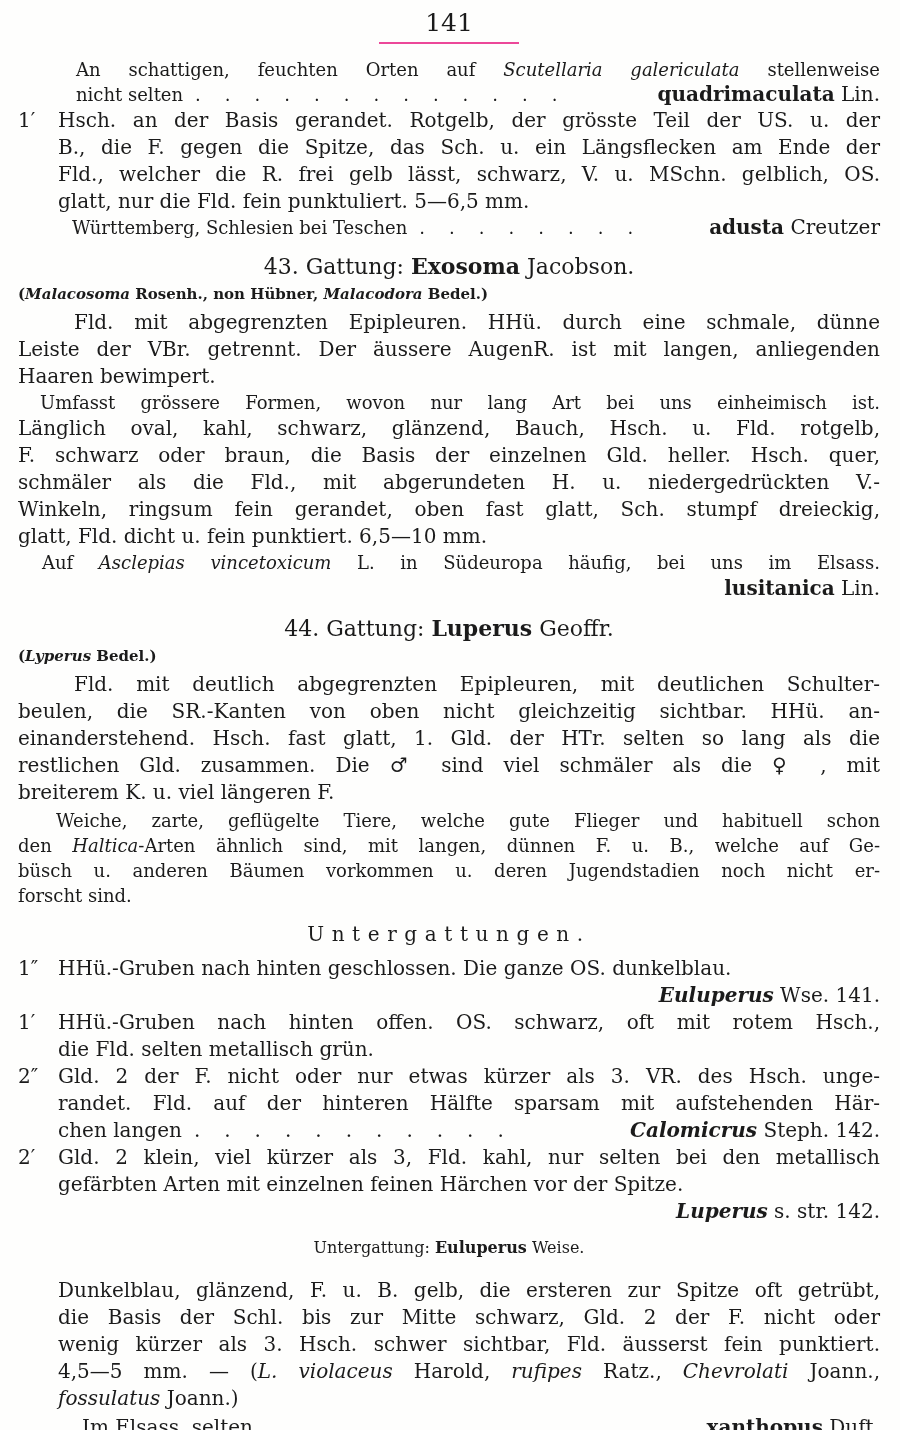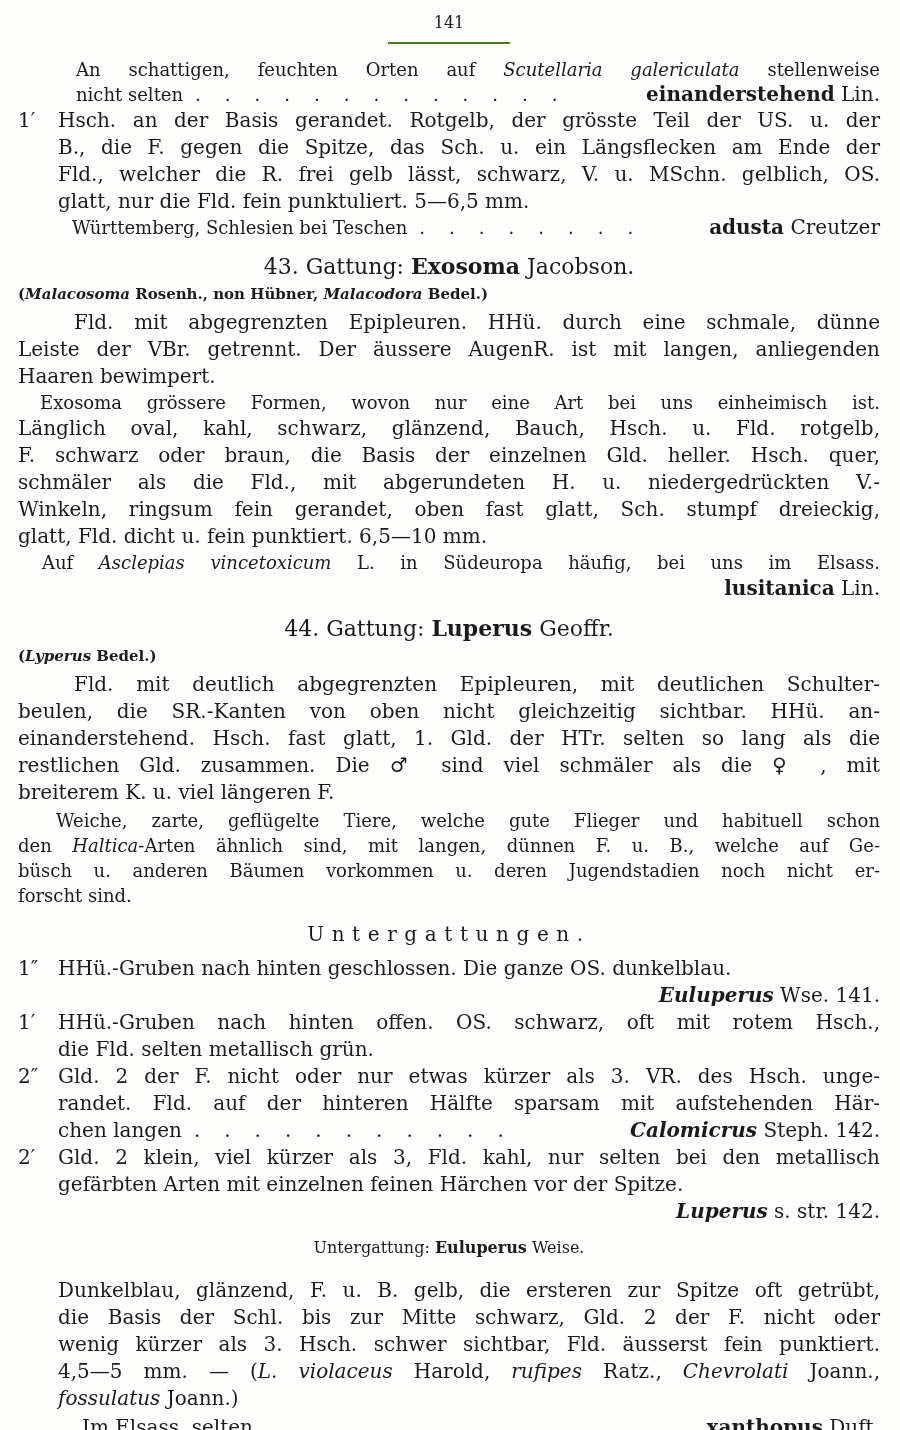--- a/index.html
+++ b/index.html
@@ -3,21 +3,21 @@
 <meta charset="utf-8">
 <style>
   html,body{margin:0;padding:0;background:#e8e8e4;}
   .page{
     width:900px;height:1430px;box-sizing:border-box;margin:0 auto;
     background:#fefefd;color:#1b1b1b;
     font-family:"DejaVu Serif","Liberation Serif",serif;
     padding:8px 20px 0 18px;overflow:hidden;
   }
   .pagehead{text-align:center;margin-bottom:13px;}
-  .pagenum{display:inline-block;font-size:16px;line-height:30px;padding:0 46px 4px;border-bottom:2px solid #4d7c0f;}
+  .pagenum{display:inline-block;font-size:25px;line-height:30px;padding:0 46px 4px;border-bottom:2px solid #ec4899;}
   .full{font-size:20px;line-height:27px;}
   .petit{font-size:18px;line-height:25px;}
   .line{text-align:justify;text-align-last:justify;}
   .line.last{text-align-last:left;}
   .leader{display:flex;align-items:center;text-align:left;}
   .lt{flex:none;}
   .dots{flex:1;min-width:0;overflow:hidden;white-space:nowrap;letter-spacing:24px;padding:0 2px 0 12px;}
   .res{flex:none;white-space:nowrap;font-size:20px;}
   .rline{text-align:right;text-align-last:right;}
   .i{font-style:italic;}
@@ -45,21 +45,21 @@
 
   <div class="pagehead">
     <span class="pagenum">141</span>
   </div>
 
   <div class="blk-a petit">
     <div class="line"><span>An schattigen, feuchten Orten auf </span><span class="i">Scutellaria galericulata</span><span> stellenweise</span></div>
     <div class="leader">
       <span class="lt">nicht selten</span>
       <span class="dots">.............</span>
-      <span class="res"><span class="b">einanderstehend</span><span> Lin.</span></span>
+      <span class="res"><span class="b">quadrimaculata</span><span> Lin.</span></span>
     </div>
   </div>
 
   <div class="key full">
     <span class="marker">1′</span>
     <div class="line">Hsch. an der Basis gerandet. Rotgelb, der grösste Teil der US. u. der</div>
     <div class="line">B., die F. gegen die Spitze, das Sch. u. ein Längsflecken am Ende der</div>
     <div class="line">Fld., welcher die R. frei gelb lässt, schwarz, V. u. MSchn. gelblich, OS.</div>
     <div class="line last">glatt, nur die Fld. fein punktuliert. 5—6,5 mm.</div>
     <div class="leader petit">
@@ -72,21 +72,21 @@
   <div class="h-gat"><span>43. Gattung: </span><span class="b">Exosoma</span><span> Jacobson.</span></div>
   <div class="h-sub"><span>(</span><span class="i">Malacosoma</span><span> Rosenh., non Hübner, </span><span class="i">Malacodora</span><span> Bedel.)</span></div>
 
   <div class="full">
     <div class="line ind56">Fld. mit abgegrenzten Epipleuren. HHü. durch eine schmale, dünne</div>
     <div class="line">Leiste der VBr. getrennt. Der äussere AugenR. ist mit langen, anliegenden</div>
     <div class="line last">Haaren bewimpert.</div>
   </div>
 
   <div class="petit">
-    <div class="line ind22">Exosoma grössere Formen, wovon nur eine Art bei uns einheimisch ist.</div>
+    <div class="line ind22">Umfasst grössere Formen, wovon nur lang Art bei uns einheimisch ist.</div>
   </div>
 
   <div class="full">
     <div class="line">Länglich oval, kahl, schwarz, glänzend, Bauch, Hsch. u. Fld. rotgelb,</div>
     <div class="line">F. schwarz oder braun, die Basis der einzelnen Gld. heller. Hsch. quer,</div>
     <div class="line">schmäler als die Fld., mit abgerundeten H. u. niedergedrückten V.-</div>
     <div class="line">Winkeln, ringsum fein gerandet, oben fast glatt, Sch. stumpf dreieckig,</div>
     <div class="line last">glatt, Fld. dicht u. fein punktiert. 6,5—10 mm.</div>
   </div>
 

